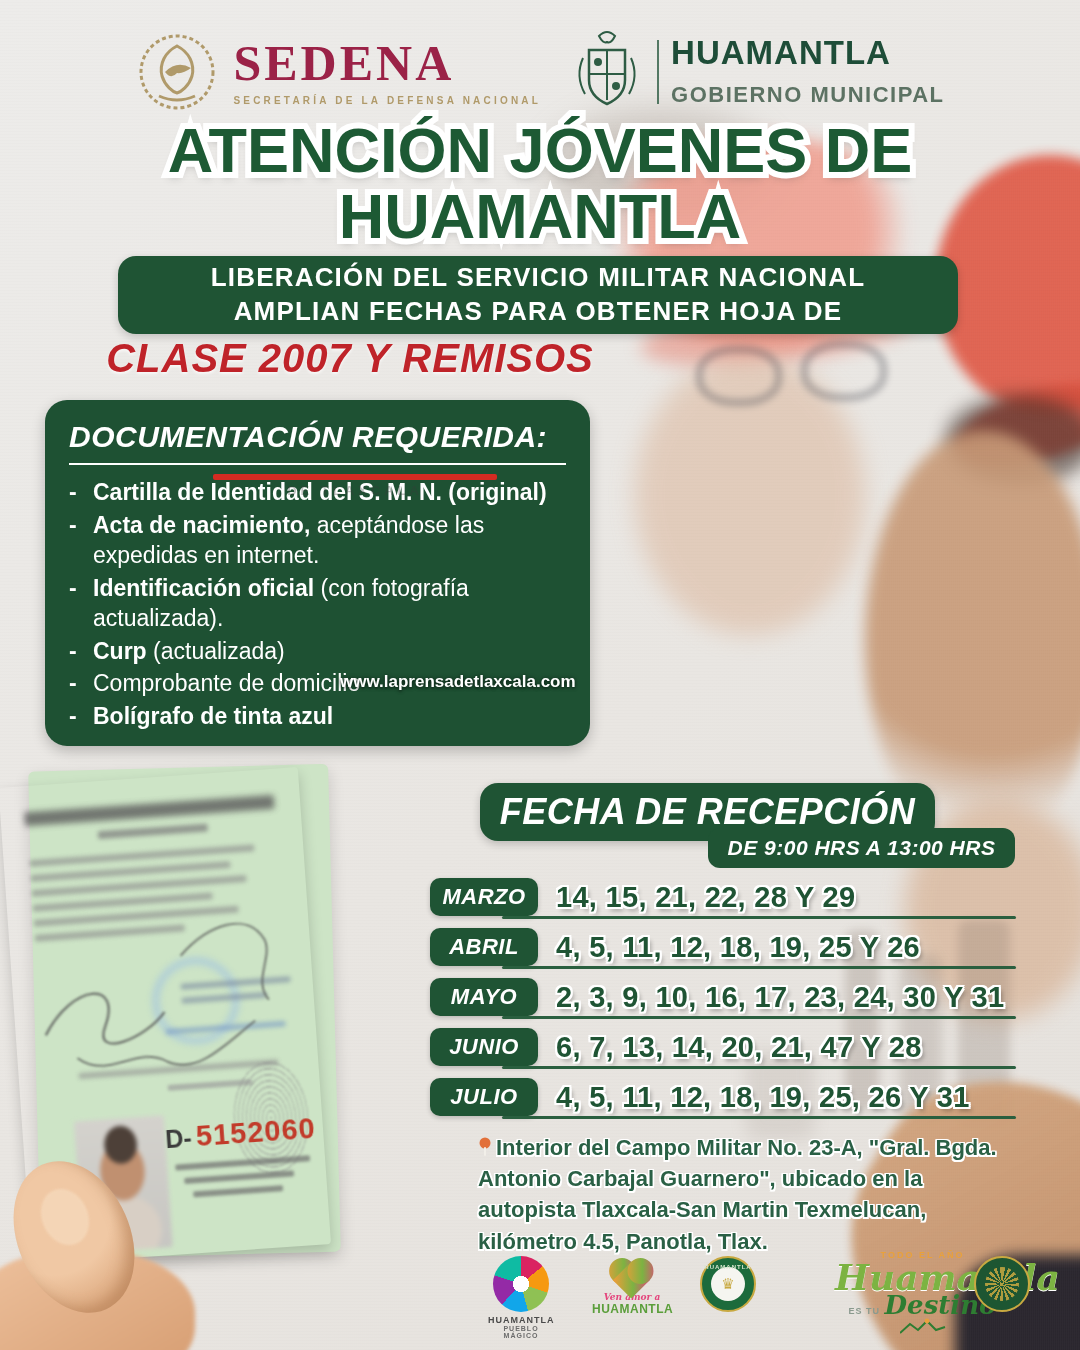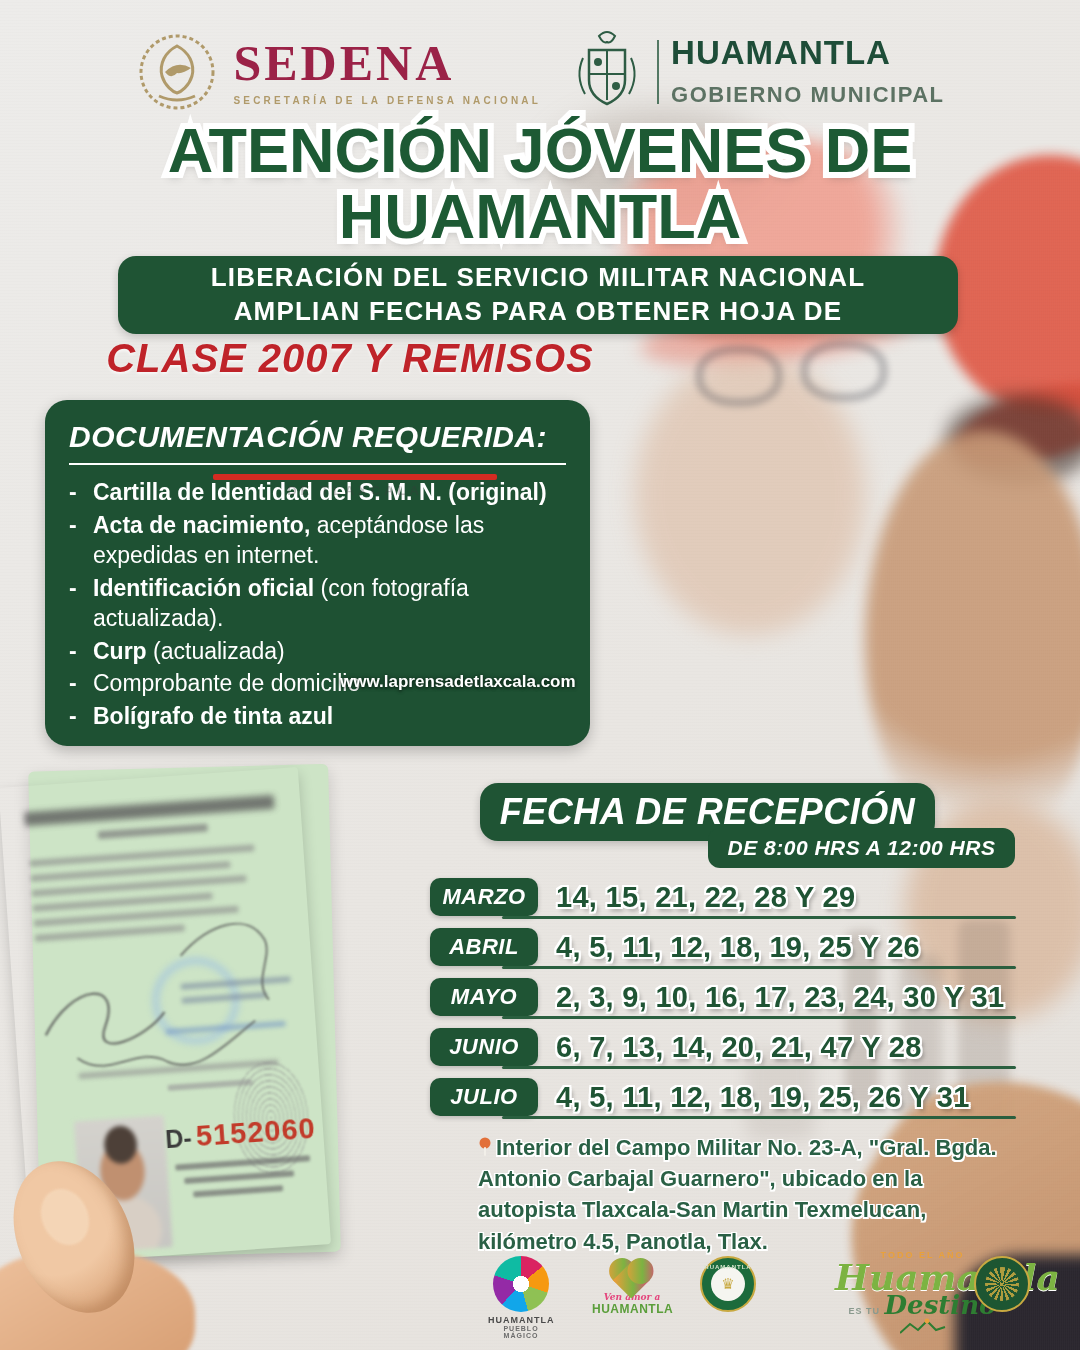--- a/index.html
+++ b/index.html
@@ -332,21 +332,21 @@
     </div>
   </div>
   <div class="hand2"></div>
   <div class="thumb"></div>
   <div class="nail"></div>
 
   <div class="fecha-pill">
     <span>FECHA DE RECEPCIÓN</span>
   </div>
   <div class="hours-pill">
-    <span>DE 8:00 HRS A 12:00 HRS</span>
+    <span>DE 9:00 HRS A 13:00 HRS</span>
   </div>
 
   <div class="schedule">
     <div class="srow">
       <div class="mpill">
           <span>MARZO</span>
         </div>
       <div class="dates">14, 15, 21, 22, 28 Y 29</div>
       <div class="mline"></div>
     </div>

